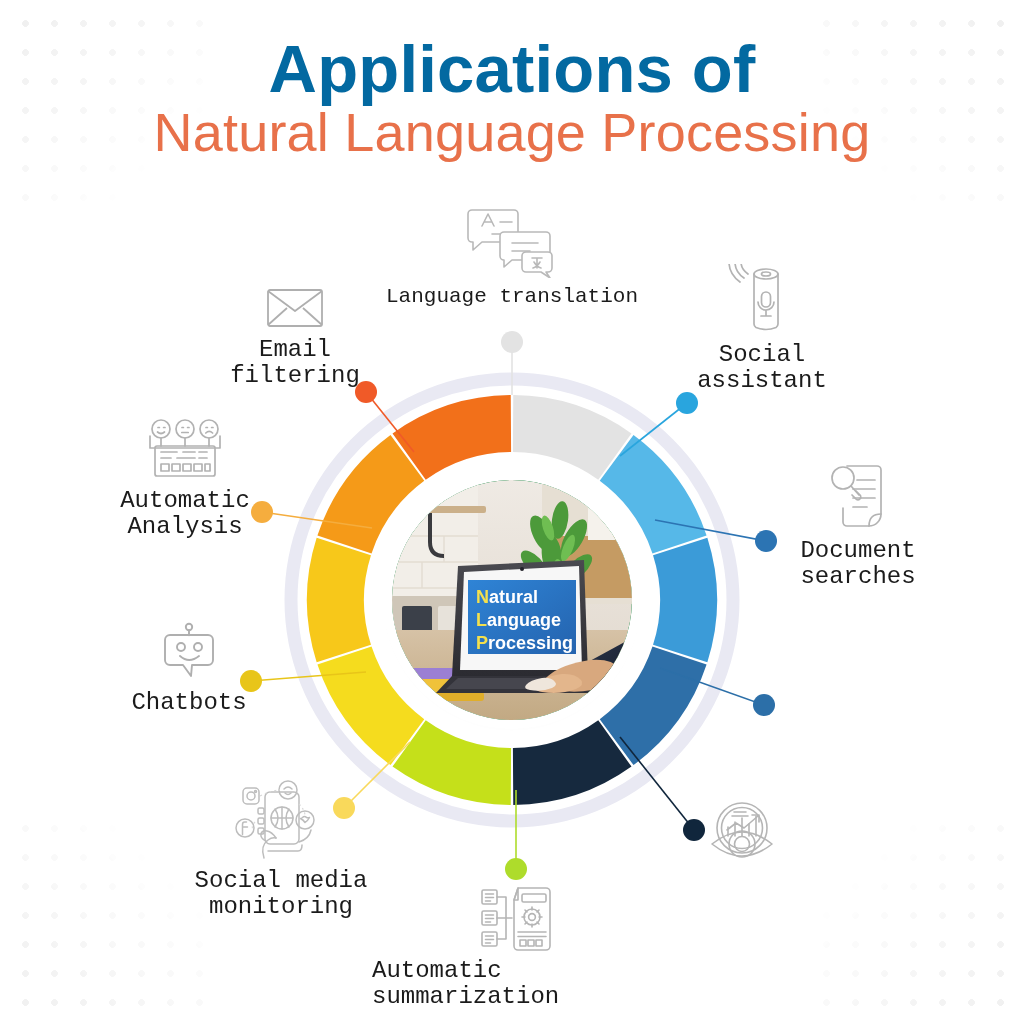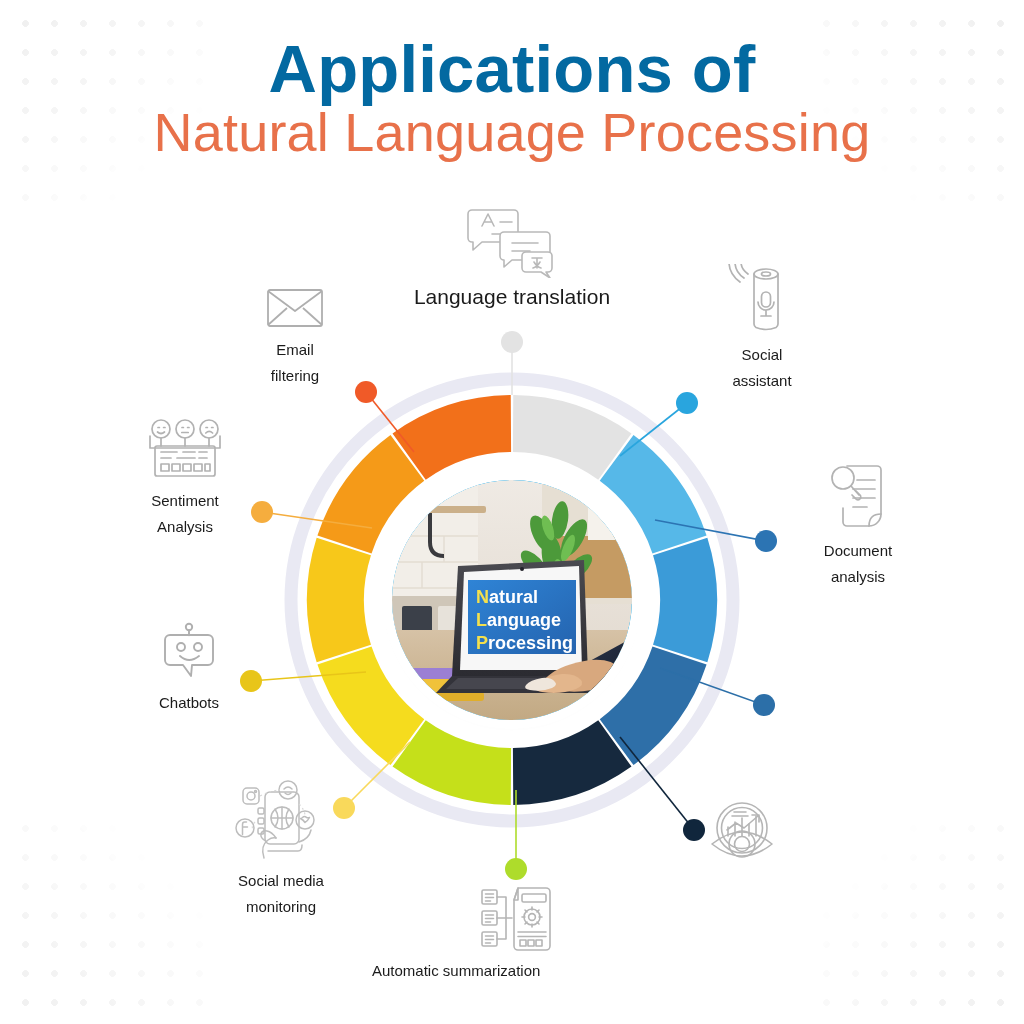--- a/index.html
+++ b/index.html
@@ -33,28 +33,28 @@
   .title-line1{font-size:67px;line-height:62px;color:#0369a1;font-weight:700;letter-spacing:.2px;}
   .title-line2{font-size:54px;line-height:64px;color:#E8714A;font-weight:400;letter-spacing:.2px;}
 
   
   #wheel{position:absolute;left:0;top:0;width:1024px;height:1024px;}
 
   
   .center-photo{
     position:absolute;left:392px;top:480px;width:240px;height:240px;border-radius:50%;
     overflow:hidden;box-shadow:0 0 0 9px #ffffff, 0 2px 10px rgba(0,0,0,.13);
-    background:#0ea5e9;
+    background:#15803d;
   }
   .center-photo .photo-svg{display:block;width:240px;height:240px;}
 
   
-  .node{position:absolute;}
+  .node{position:absolute;font-family:Liberation Mono, monospace;}
   .node .lbl{
-    font-size:15px;line-height:25.5px;color:#1b1b1b;white-space:pre-line;font-weight:400;
+    font-size:24px;line-height:25.5px;color:#1b1b1b;white-space:pre-line;font-weight:400;
   }
   .node .ico{display:block;}
 
   .n-lang{left:362px;top:204px;width:300px;text-align:center;}
   .n-lang .ico{margin:0 auto 6px;}
   .n-lang .lbl{font-size:21px;}
 
   .n-email{left:205px;top:284px;width:180px;text-align:center;}
   .n-email .ico{margin:0 auto 7px;}
 
@@ -278,21 +278,21 @@
         <path d="M11 18 v12 h70 v-12"></path>
         <rect x="16" y="28" width="60" height="30" rx="2"></rect>
         <path d="M22 34 h16 M44 34 h12 M60 34 h8 M22 40 h10 M38 40 h18 M60 40 h8"></path>
         <rect x="22" y="46" width="8" height="7"></rect>
           <rect x="33" y="46" width="8" height="7"></rect>
         <rect x="44" y="46" width="8" height="7"></rect>
           <rect x="55" y="46" width="8" height="7"></rect>
         <rect x="66" y="46" width="5" height="7"></rect>
       </g>
     </svg>
-    <div class="lbl">Sentiment
+    <div class="lbl">Automatic
 Analysis</div>
   </div>
 
   <div class="node n-chat">
     <svg class="ico" width="64" height="64" viewBox="0 0 64 64">
       <g fill="none" stroke="#AFAFAF" stroke-width="1.9" stroke-linecap="round" stroke-linejoin="round">
         <circle cx="32" cy="7" r="3.2"></circle>
         <path d="M32 10.2 v5"></path>
         <path d="M13 15 h38 a5 5 0 0 1 5 5 v20 a5 5 0 0 1 -5 5 h-16 l-1 11 l-8 -11 h-13 a5 5 0 0 1 -5 -5 v-20 a5 5 0 0 1 5 -5 z"></path>
         <circle cx="24" cy="27" r="4"></circle>
@@ -382,21 +382,21 @@
       <g fill="none" stroke="#B3B3B3" stroke-width="1.7" stroke-linecap="round" stroke-linejoin="round">
         <path d="M24 4 h30 a4 4 0 0 1 4 4 v44 a12 12 0 0 1 -12 12 h-22 a4 4 0 0 1 -4 -4 v-14"></path>
         <path d="M46 64 q0 -12 12 -12"></path>
         <path d="M34 18 h18 M30 27 h22 M30 36 h22 M30 45 h14"></path>
         <circle cx="20" cy="16" r="11" fill="#ffffff"></circle>
         <path d="M28 24 L36 33"></path>
         <path d="M33 29 l4.5 4.5 a3 3 0 0 1 -4 4 l-4.5 -4.5"></path>
       </g>
     </svg>
     <div class="lbl">Document
-analysis</div>
+searches</div>
   </div>
 
   <div class="node n-smart">
     <svg class="ico" width="76" height="70" viewBox="0 0 76 70">
       <g fill="none" stroke="#B3B3B3" stroke-width="1.7" stroke-linecap="round" stroke-linejoin="round">
         <path d="M30 10 v50 a4 4 0 0 0 2 3.5 q10 4 20 0 a4 4 0 0 0 2 -3.5 v-50"></path>
         <ellipse cx="42" cy="10" rx="12" ry="5"></ellipse>
         <ellipse cx="42" cy="10" rx="4.5" ry="2"></ellipse>
         <path d="M42 28 a4.5 4.5 0 0 1 4.5 4.5 v6 a4.5 4.5 0 0 1 -9 0 v-6 a4.5 4.5 0 0 1 4.5 -4.5 z"></path>
         <path d="M34 38 a8 8 0 0 0 16 0 M42 46 v6 M37 52 h10"></path>

